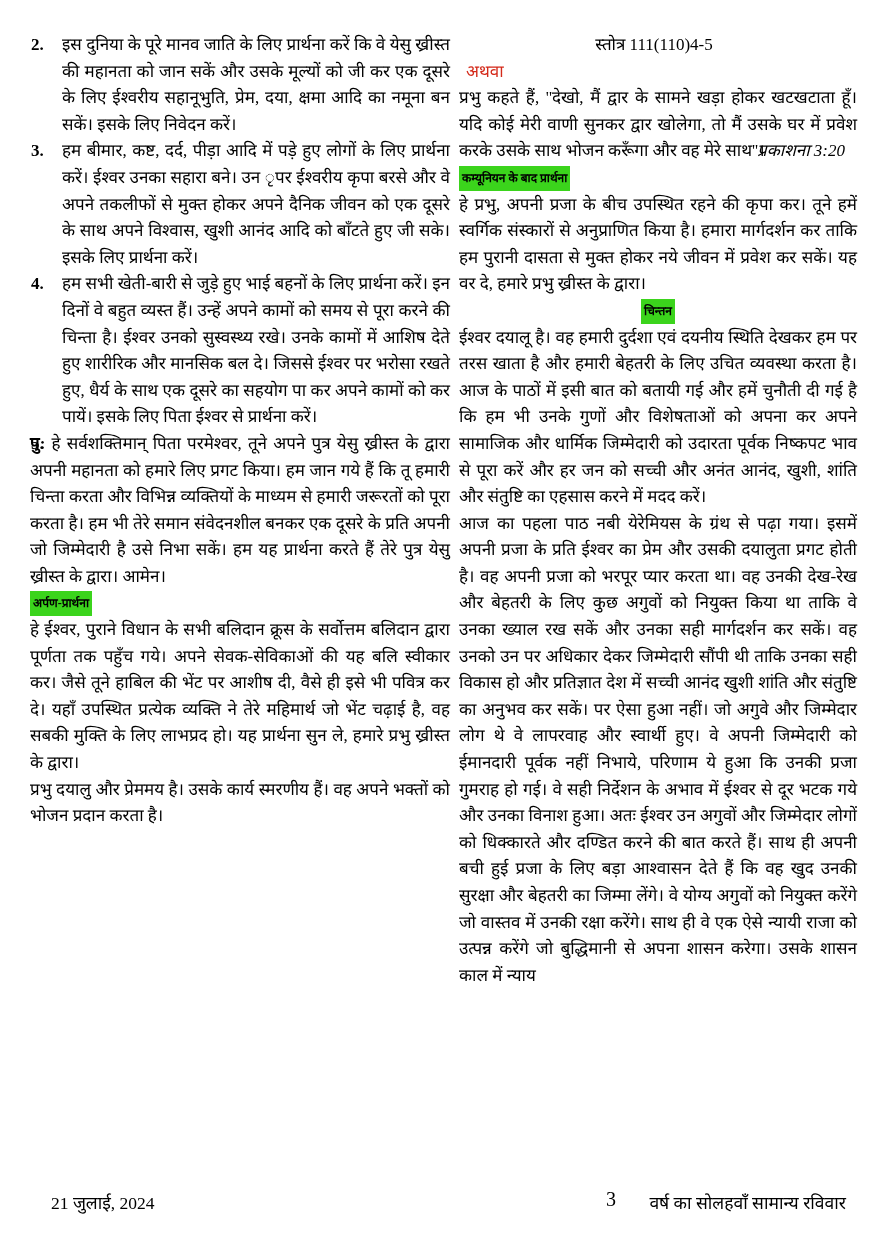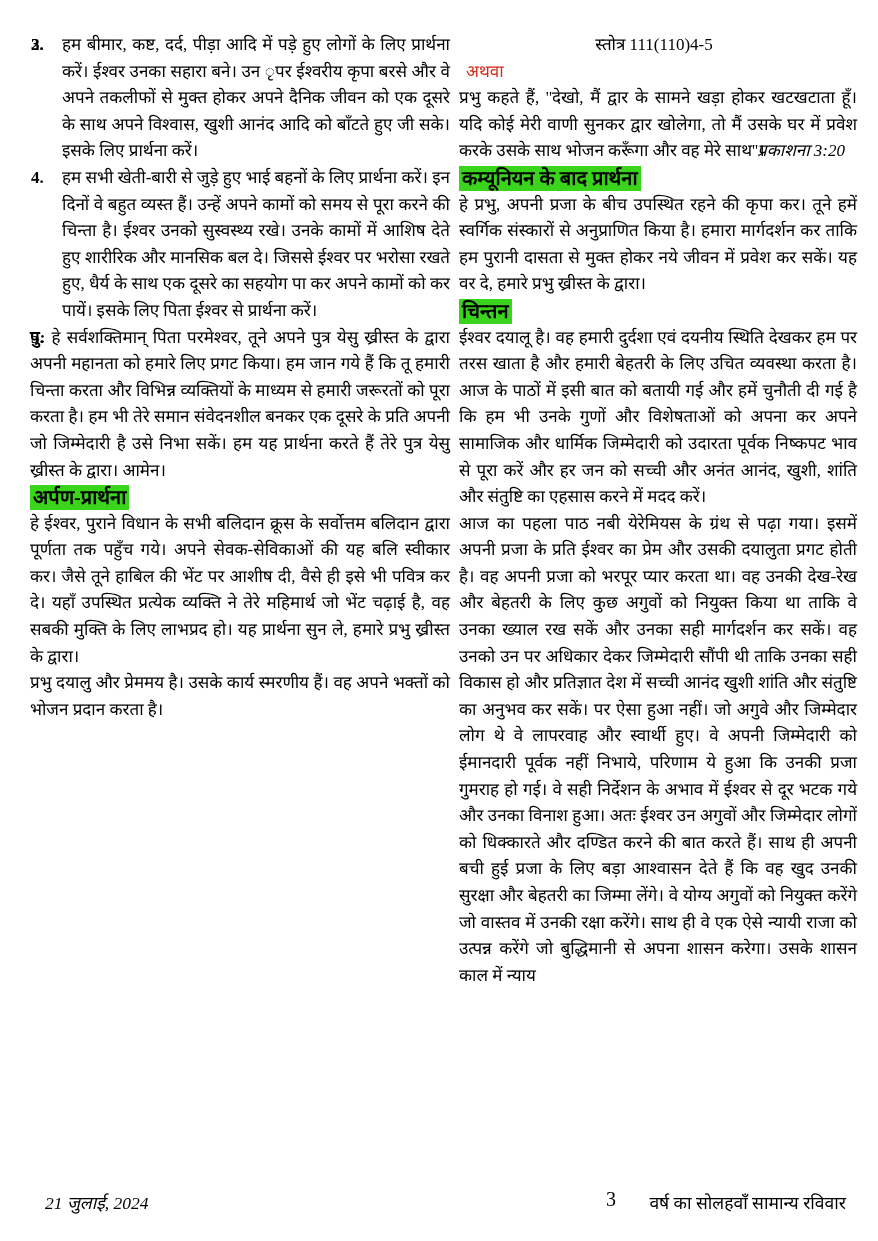--- a/index.html
+++ b/index.html
@@ -25,29 +25,29 @@
     line-height:26.6px;
     text-align:justify;
   }
   .petition { position:relative; padding-left:32px; }
   .petition .num {
     position:absolute; left:1px; top:0;
     font-weight:bold;
   }
   .leader { font-weight:bold; }
 
-  .heading-row { font-size:20px; line-height:26.6px; }
+  .heading-row { font-size:12px; line-height:26.6px; }
   .hl {
     background:var(--hl-green, #3bd41c);
     font-weight:bold;
     padding:0 3px;
     display:inline-block;
     line-height:25px;
   }
-  .center { }
+  .center { text-align:center; }
 
   .psalm-ref {
     text-align:center;
     padding-right:8px;
     font-size:17px; line-height:26.6px;
   }
   .alt-label {
     color:var(--accent-red, #d42a1a);
     padding-left:7px;
     font-size:17px; line-height:26.6px;
@@ -59,34 +59,35 @@
     padding-right:12px;
     font-size:17px; line-height:26.6px;
   }
 
   .footer {
     position:absolute;
     left:0; right:0; top:1190px;
     height:34px;
     font-size:17.5px;
   }
-  .footer .date   { position:absolute; left:45px; top:0;font-style:italic; }
+  .footer .date   { position:absolute; left:51px; top:0; }
   .footer .pageno { position:absolute; left:606px; top:-2px; font-size:20px; }
   .footer .title  { position:absolute; right:32px; top:0;font-family:Liberation Serif, serif; }
 </style>
 </head>
 <body>
 
 <div class="page">
   <div class="cols">
 
     <div class="col-left">
 
       <div class="para petition">
         <span class="num">2.</span>
+        <span>इस दुनिया के पूरे मानव जाति के लिए प्रार्थना करें कि वे येसु ख्रीस्त की महानता को जान सकें और उसके मूल्यों को जी कर एक दूसरे के लिए ईश्वरीय सहानूभुति, प्रेम, दया, क्षमा आदि का नमूना बन सकें। इसके लिए निवेदन करें।</span>
       </div>
 
       <div class="para petition">
         <span class="num">3.</span>
         <span>हम बीमार, कष्ट, दर्द, पीड़ा आदि में पड़े हुए लोगों के लिए प्रार्थना करें। ईश्वर उनका सहारा बने। उन ृपर ईश्वरीय कृपा बरसे और वे अपने तकलीफों से मुक्त होकर अपने दैनिक जीवन को एक दूसरे के साथ अपने विश्वास, खुशी आनंद आदि को बाँटते हुए जी सके। इसके लिए प्रार्थना करें।</span>
       </div>
 
       <div class="para petition">
         <span class="num">4.</span>
         <span>हम सभी खेती-बारी से जुड़े हुए भाई बहनों के लिए प्रार्थना करें। इन दिनों वे बहुत व्यस्त हैं। उन्हें अपने कामों को समय से पूरा करने की चिन्ता है। ईश्वर उनको सुस्वस्थ्य रखे। उनके कामों में आशिष देते हुए शारीरिक और मानसिक बल दे। जिससे ईश्वर पर भरोसा रखते हुए, धैर्य के साथ एक दूसरे का सहयोग पा कर अपने कामों को कर पायें। इसके लिए पिता ईश्वर से प्रार्थना करें।</span>

